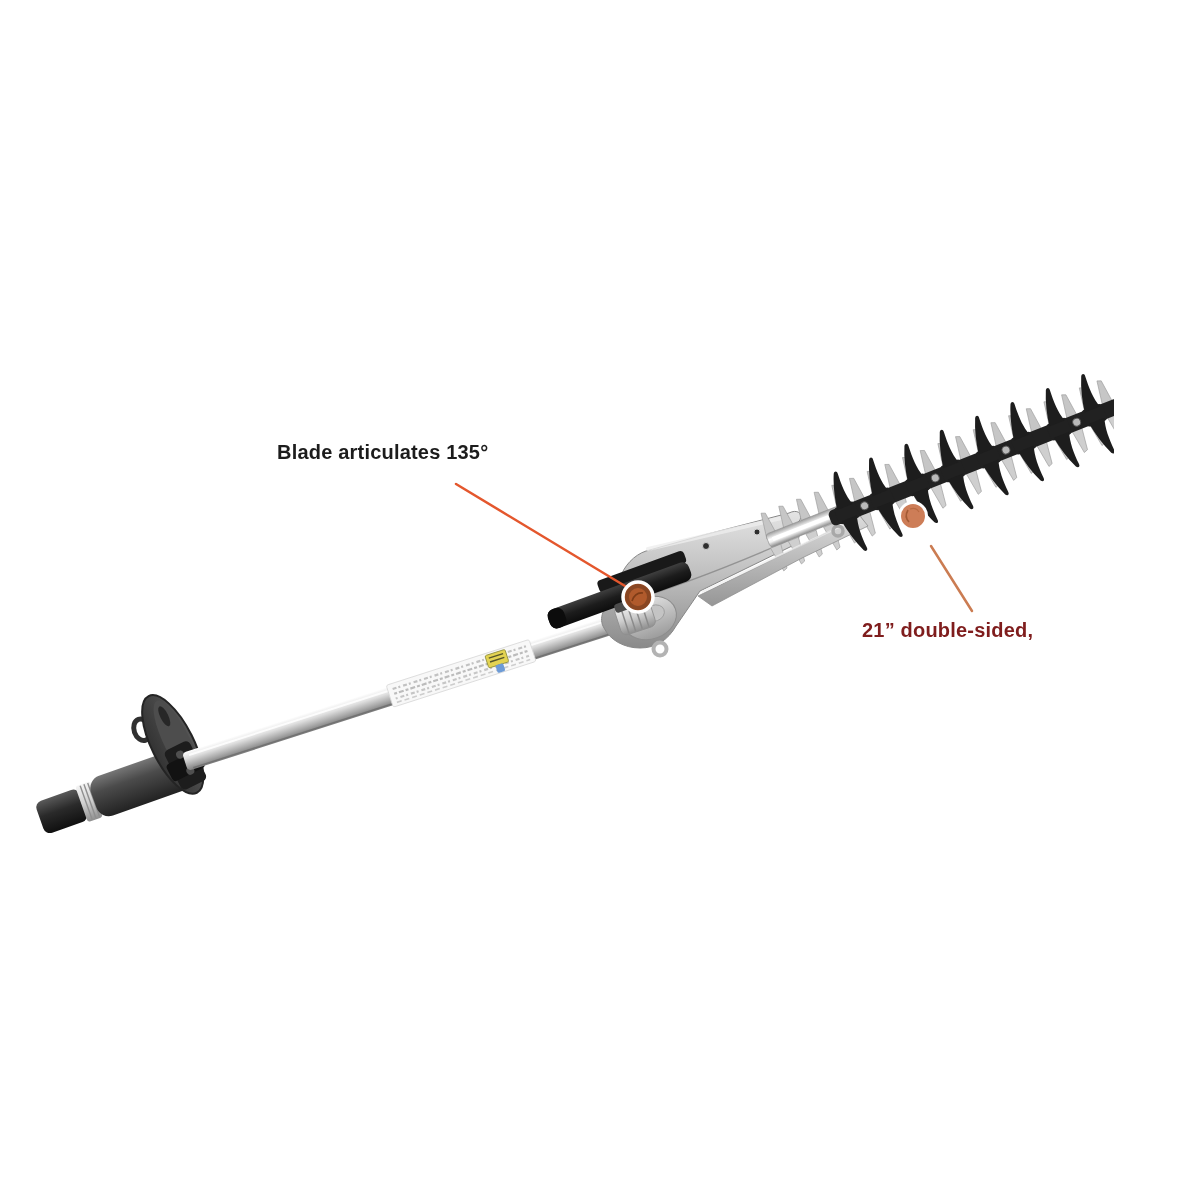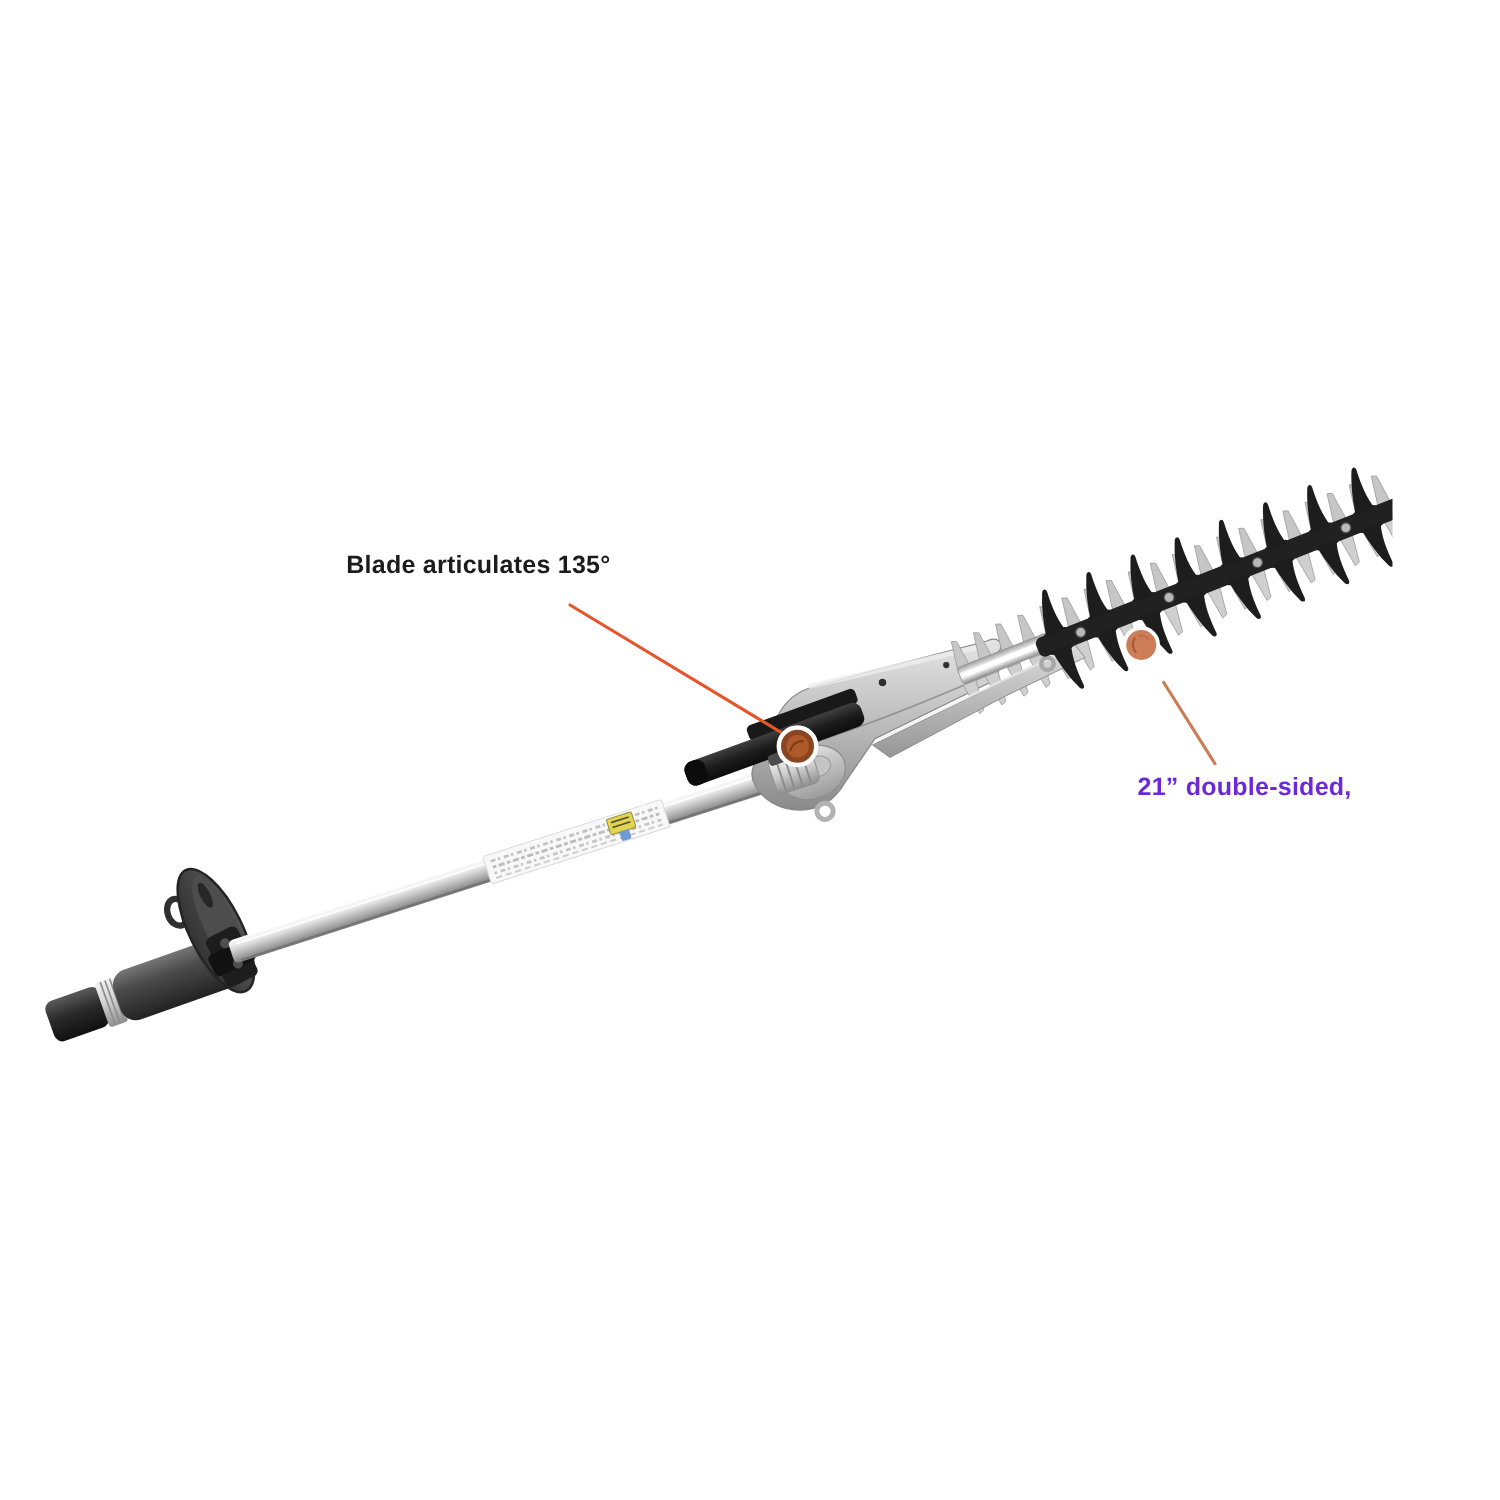--- a/index.html
+++ b/index.html
@@ -276,17 +276,17 @@
       <circle id="marker2" cx="913" cy="516" r="13.5" fill="#cd7d57" stroke="#ffffff" stroke-width="3"></circle>
       <path d="M 908,510 q -4,7 1,12" stroke="#a35a34" stroke-width="1.6" fill="none"></path>
       <path d="M 910,509 q 6,-2 9,3" stroke="#b96a42" stroke-width="1.3" fill="none"></path>
     </g>
   </svg>
 
   <div class="anno" id="anno1" style="color: rgb(28, 28, 28);">
     <span>Blade articulates 135°</span>
   </div>
 
-  <div class="anno" id="anno2" style="color: #6d28d9; margin-left: 48px;">
+  <div class="anno" id="anno2" style="color: #7f1d1d;">
     <div>21” double-sided,</div>
   </div>
 
 </div>
 
 </body></html>

